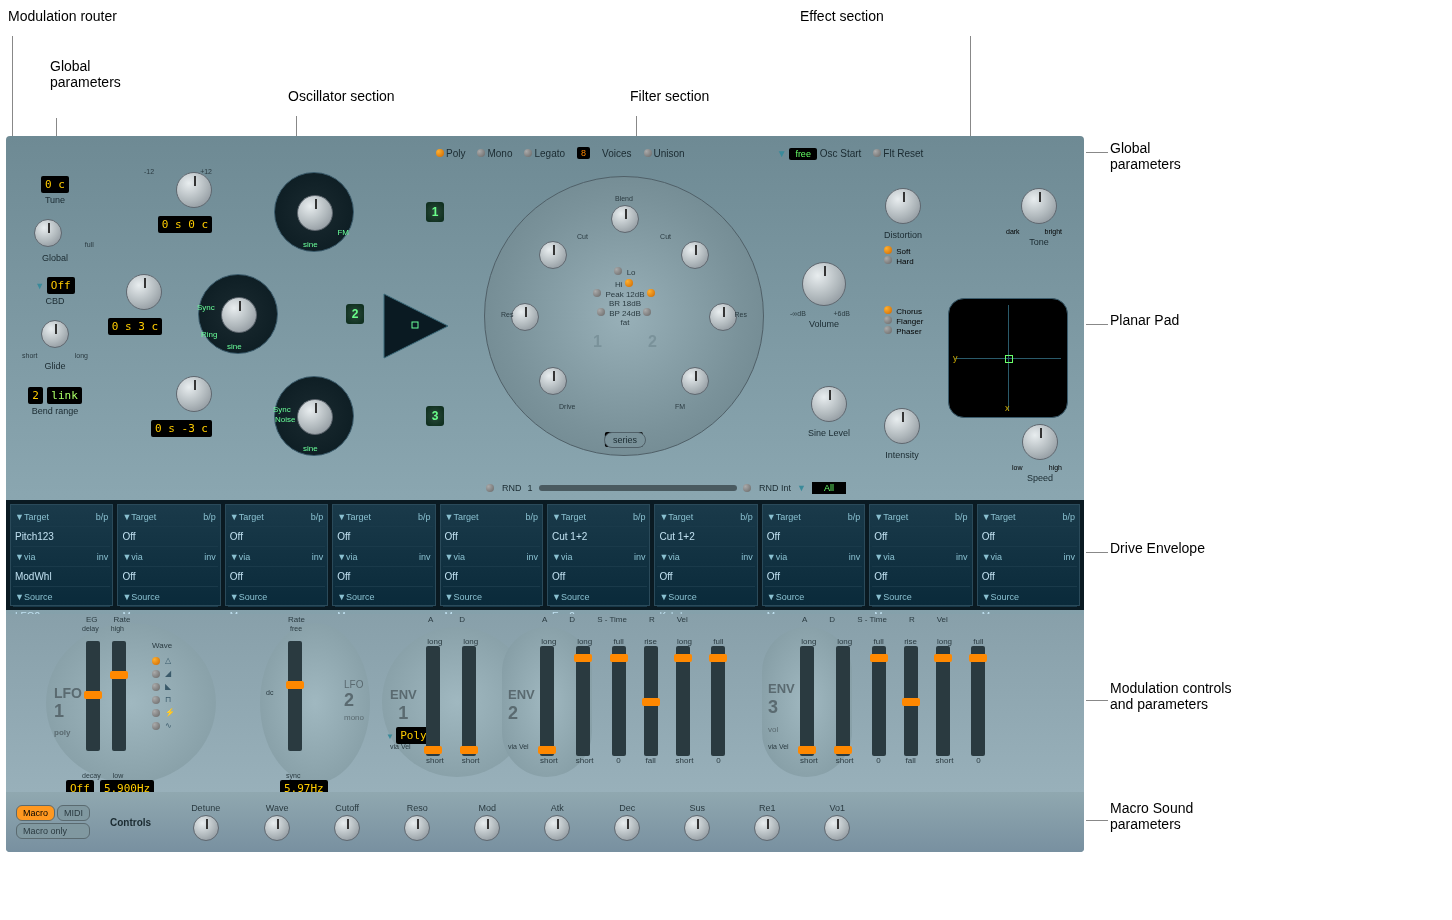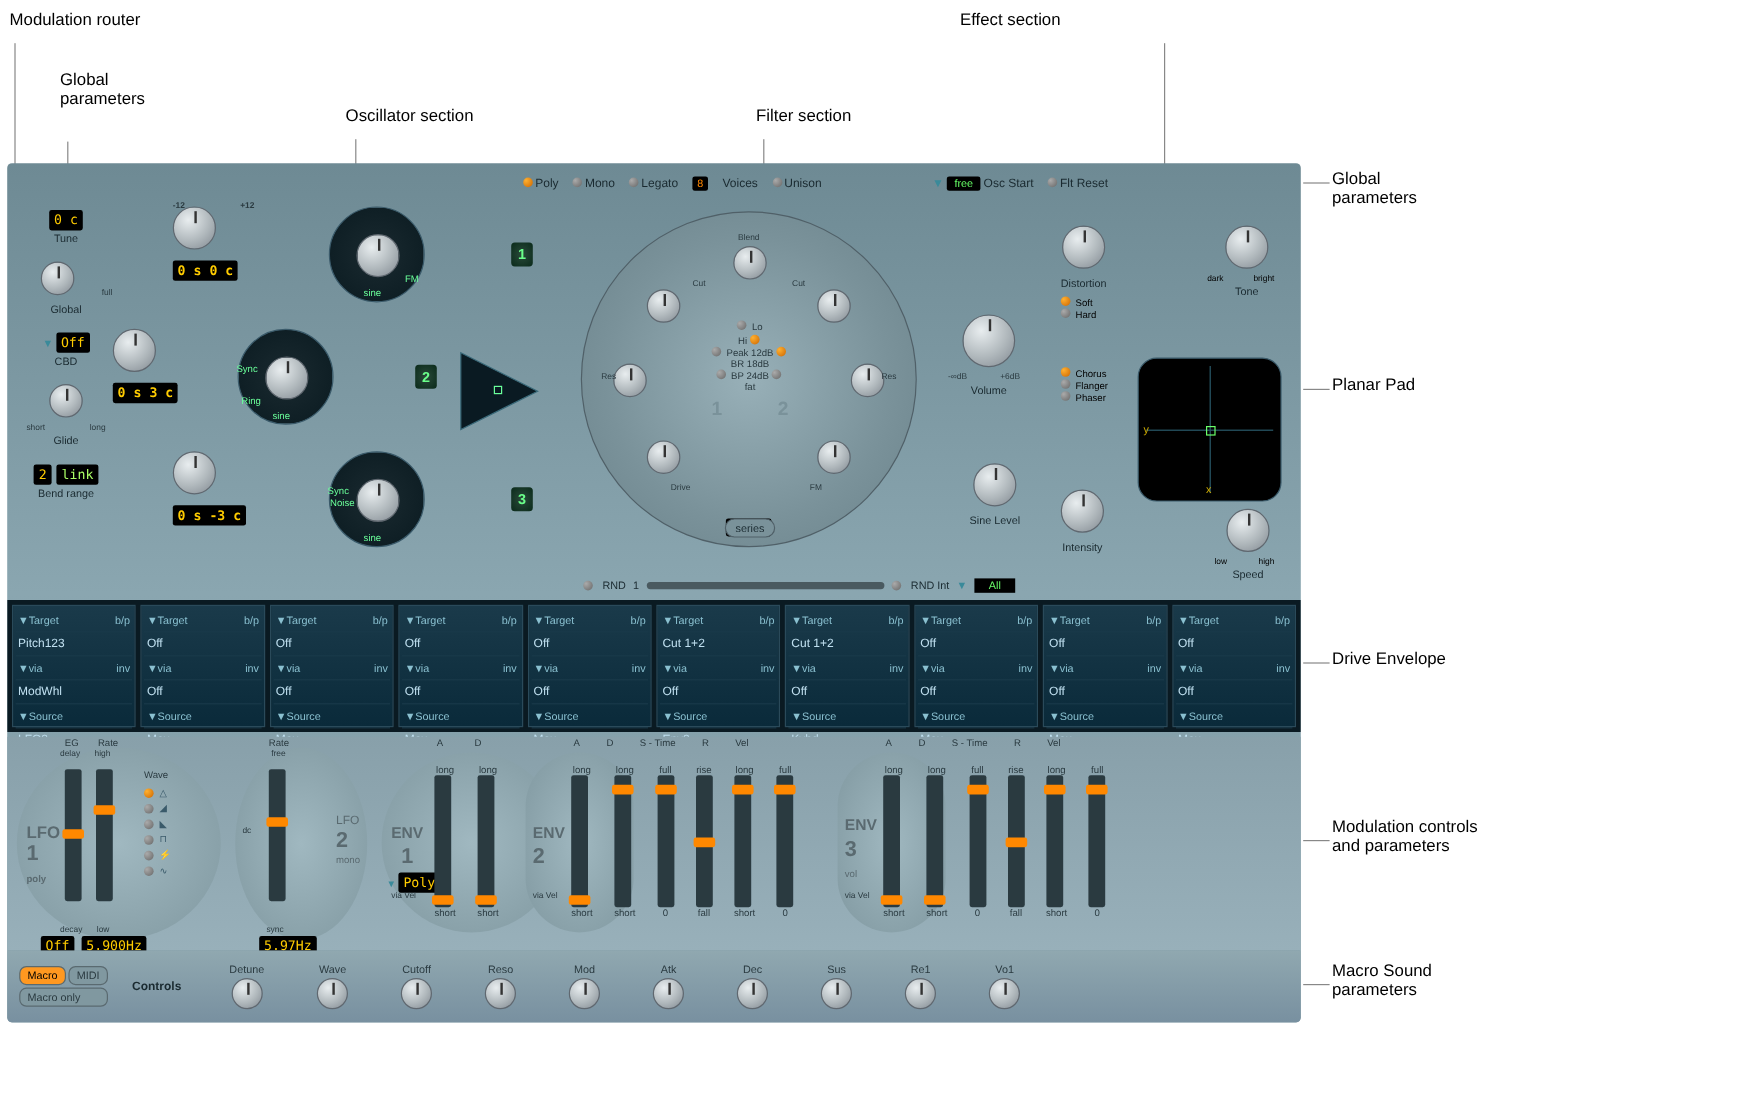--- a/index.html
+++ b/index.html
@@ -27,49 +27,49 @@
 
 .global-left { position: absolute; left: 16px; top: 38px; width: 66px; }
 .global-left .item { margin-bottom: 14px; text-align: center; }
 
 .osc-section { position: absolute; left: 88px; top: 36px; width: 368px; height: 300px; }
 .osc-row { position: absolute; height: 86px; }
 .osc-num { position: absolute; right: 0; top: 30px; width: 18px; height: 20px; background: radial-gradient(#2a4a3a, #0a2a1a); color: #6aff8a; font-size: 12px; font-weight: bold; text-align: center; line-height: 20px; border-radius: 3px; }
 .osc-wave-ring { position: absolute; width: 80px; height: 80px; border-radius: 50%; background: radial-gradient(circle, #1a2a30, #0a1a20); border: 1px solid #3a5a6a; }
 .osc-wave-ring .knob-cap { position: absolute; top: 22px; left: 22px; }
 .wave-icon { position: absolute; font-size: 8px; color: #6aff9a; }
-.tune-knob-group { position: absolute; width: 68px; text-align: left; font-weight: bold; }
+.tune-knob-group { position: absolute; width: 68px; text-align: right; }
 
 .tri-mixer { position: absolute; left: 370px; top: 150px; width: 80px; height: 80px; }
 .tri-mixer svg { width: 100%; height: 100%; }
 
 .filter-section { position: absolute; left: 478px; top: 40px; width: 280px; height: 280px; }
 .filter-ring { width: 280px; height: 280px; border-radius: 50%; background: radial-gradient(circle, #98b0b8 0%, #7a929a 60%, #6a828a 100%); border: 1px solid #506068; position: relative; }
 .filter-center { position: absolute; top: 90px; left: 108px; width: 64px; height: 100px; font-size: 8px; color: #2a3a40; text-align: center; }
 .filter-label { position: absolute; bottom: 8px; left: 50%; transform: translateX(-50%); background: #000; color: #6aff6a; font-size: 10px; padding: 2px 8px; border-radius: 2px; }
 .series-btn { position: absolute; top: 296px; left: 598px; font-size: 9px; background: #7a929a; border: 1px solid #506068; padding: 2px 8px; border-radius: 8px; color: #1a2a30; }
 
 .effect-section { position: absolute; left: 792px; top: 40px; width: 278px; height: 300px; }
 .planar { position: absolute; right: 8px; top: 122px; width: 120px; height: 120px; background: #000; border-radius: 16px; border: 1px solid #3a5a6a; }
 .planar-axis { position: absolute; font-size: 9px; color: #ccaa00; }
 
 .rnd-bar { position: absolute; top: 345px; left: 480px; width: 360px; height: 14px; display: flex; align-items: center; gap: 6px; font-size: 9px; color: #1a2a30; }
 .rnd-slider { flex: 1; height: 6px; background: #4a5a60; border-radius: 3px; position: relative; }
 .all-box { background: #000; color: #6aff6a; padding: 1px 12px; font-size: 9px; }
 
-.mod-router { position: absolute; top: 364px; left: 0; width: 1078px; height: 110px; background: #0a1a22; display: flex; padding: 4px; gap: 4px; }
+.mod-router { position: absolute; top: 364px; left: 0; width: 1078px; height: 110px; background: #0a1a22; display: flex; padding: 4px; gap: 4px; justify-content: center; }
 .mod-slot { flex: 1; background: linear-gradient(180deg, #1a3a4a, #0a2a3a); border: 1px solid #2a4a5a; font-size: 9px; color: #8ac0d0; padding: 2px; }
 .mod-row { display: flex; justify-content: space-between; align-items: center; height: 20px; border-bottom: 1px solid #1a3a4a; padding: 0 2px; }
 .mod-val { color: #c0e0f0; font-size: 10px; }
 .mod-side { width: 80px; flex: none; display: flex; flex-direction: column; gap: 4px; padding: 4px; }
 .mod-side-btn { background: #1a3a4a; color: #aad0e0; font-size: 10px; text-align: center; padding: 4px; border-radius: 3px; border: 1px solid #3a6a7a; }
 .mod-side-btn.active { background: #b0c0c8; color: #1a2a30; }
 
 .lfo-env { position: absolute; top: 478px; left: 0; width: 1078px; height: 178px; background: linear-gradient(180deg, #88a0aa, #98b0ba); display: flex; align-items: center; padding: 8px; gap: 12px; }
-.lfo-block { width: 170px; height: 160px; background: radial-gradient(ellipse, #a0b8c0, #8098a0); border-radius: 50%; position: relative; }
+.lfo-block { width: 170px; height: 160px; background: radial-gradient(ellipse, #a0b8c0, #8098a0); border-radius: 50%; position: relative; margin-left: 32px; }
 .lfo-num { position: absolute; left: 8px; top: 62px; font-size: 14px; font-weight: bold; color: #5a6a70; }
 .lfo-sliders { position: absolute; top: 18px; left: 40px; display: flex; gap: 12px; }
 .vslider { width: 14px; height: 110px; background: #2a3a40; border-radius: 2px; position: relative; }
 .vslider-thumb { position: absolute; left: -2px; width: 18px; height: 8px; background: #ff8800; border-radius: 2px; }
 .wave-select { position: absolute; top: 18px; left: 106px; width: 50px; display: flex; flex-direction: column; gap: 4px; }
 .wave-opt { display: flex; align-items: center; gap: 3px; font-size: 8px; color: #3a5a6a; }
 
 .env-block { flex: 1; height: 160px; position: relative; }
 .env-circle { position: absolute; width: 150px; height: 150px; border-radius: 50%; background: radial-gradient(ellipse, #a0b8c0, #8098a0); }
 .env-num { font-size: 13px; font-weight: bold; color: #5a6a70; }

